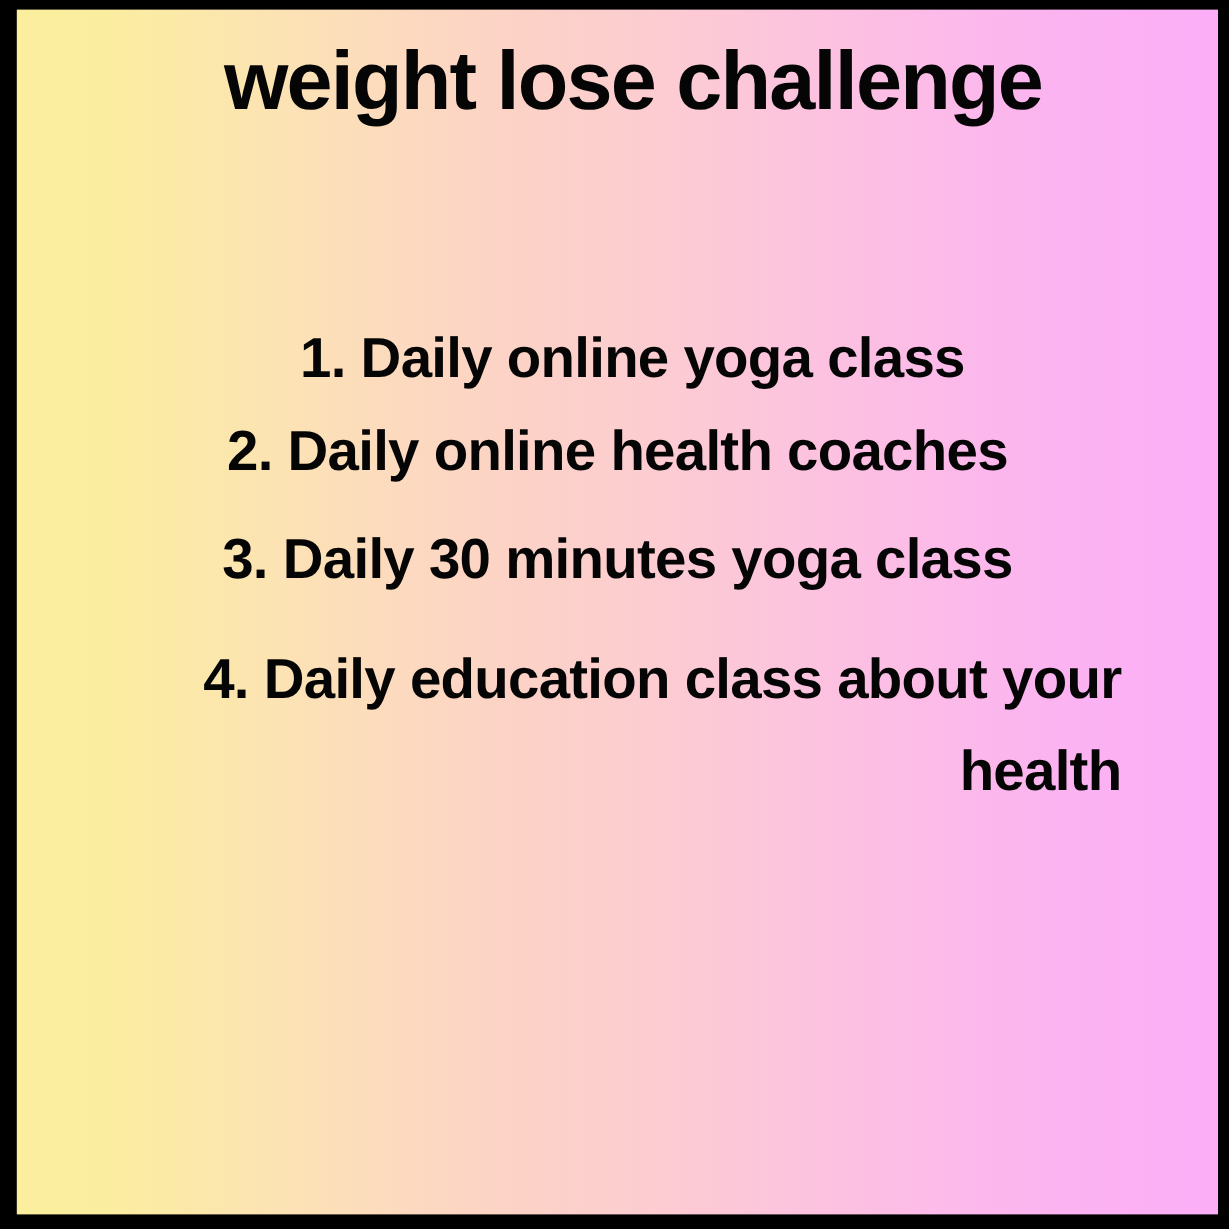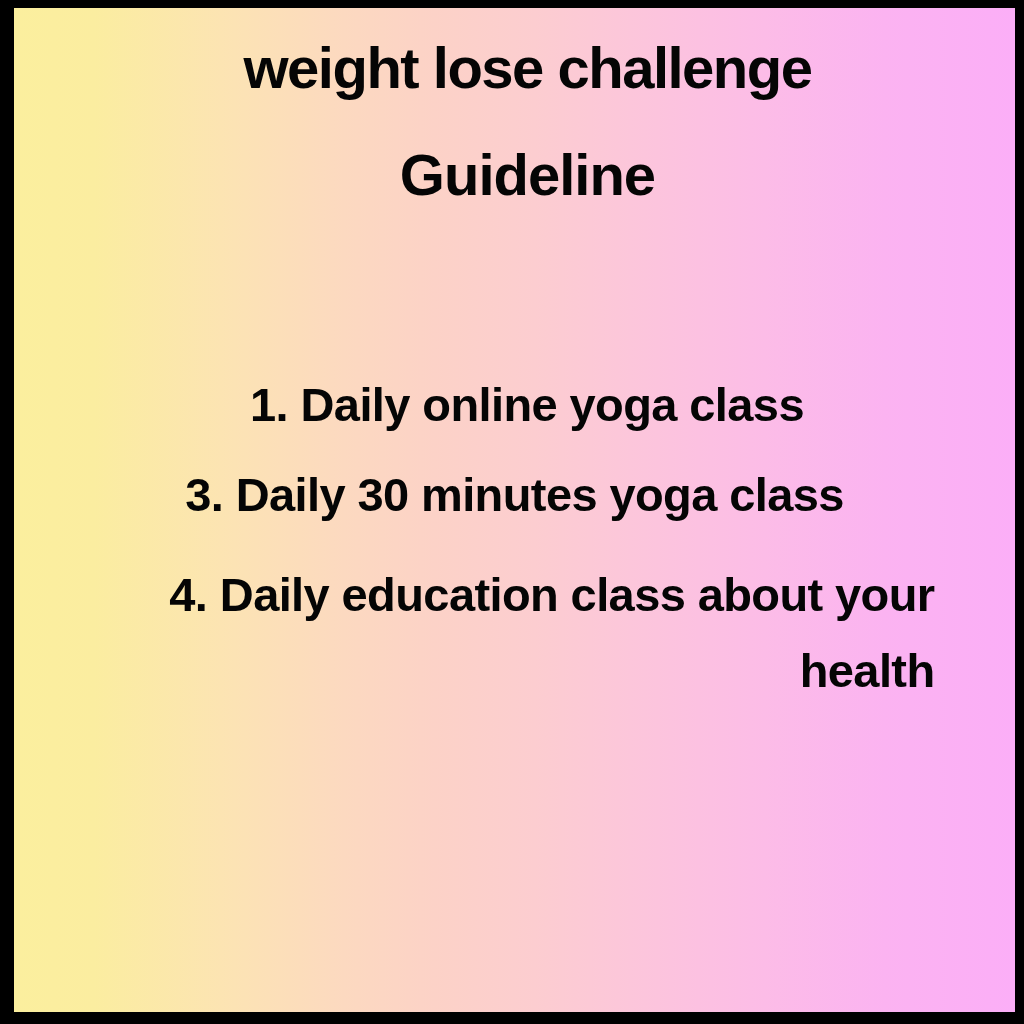--- a/index.html
+++ b/index.html
@@ -47,21 +47,21 @@
     width: 100%;
     text-align: center;
     margin-top: 6px;
   }
 
   .title-line {
     display: block;
     color: #050505;
     font-family: "Liberation Sans", sans-serif;
     font-weight: 700;
-    font-size: 58px;
+    font-size: 69px;
     line-height: 107px;
     letter-spacing: -1.5px;
     white-space: nowrap;
     margin-left: 26px;
   }
 
   .title-line-2 {
     letter-spacing: -1px;
   }
 
@@ -103,24 +103,24 @@
 </style>
 </head>
 <body>
 
 <div id="poster">
 
   <div class="card">
 
     <div class="title-block">
       <span class="title-line title-line-1">weight lose challenge</span>
-      <span class="title-line title-line-2">Guideline</span>
     </div>
 
     <ul class="guideline-list">
       <li class="guideline-item gap-1">1. Daily online yoga class</li>
+      <li class="guideline-item gap-2">2. Daily online health coaches</li>
       <li class="guideline-item gap-3">3. Daily 30 minutes yoga class</li>
       <li class="guideline-item wrap gap-4">4. Daily education class about your health</li>
     </ul>
 
   </div>
 
 </div>
 
 </body></html>

